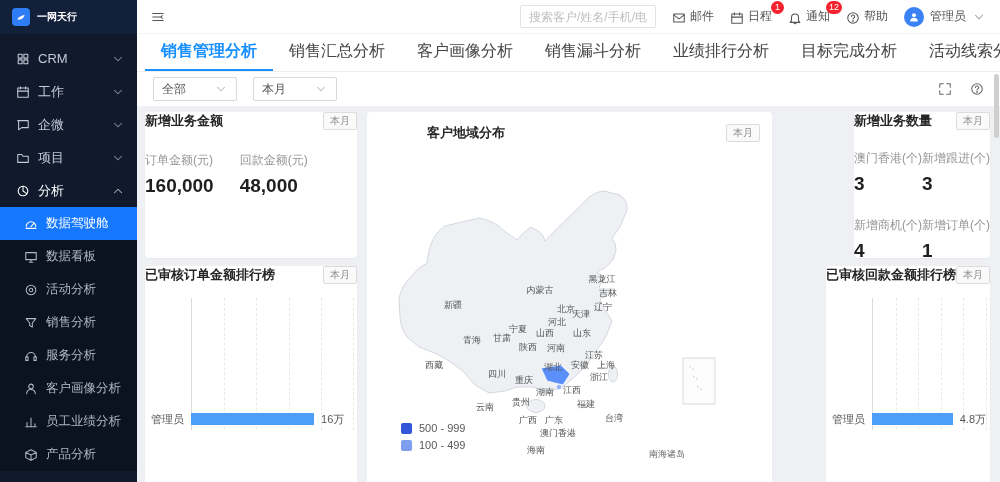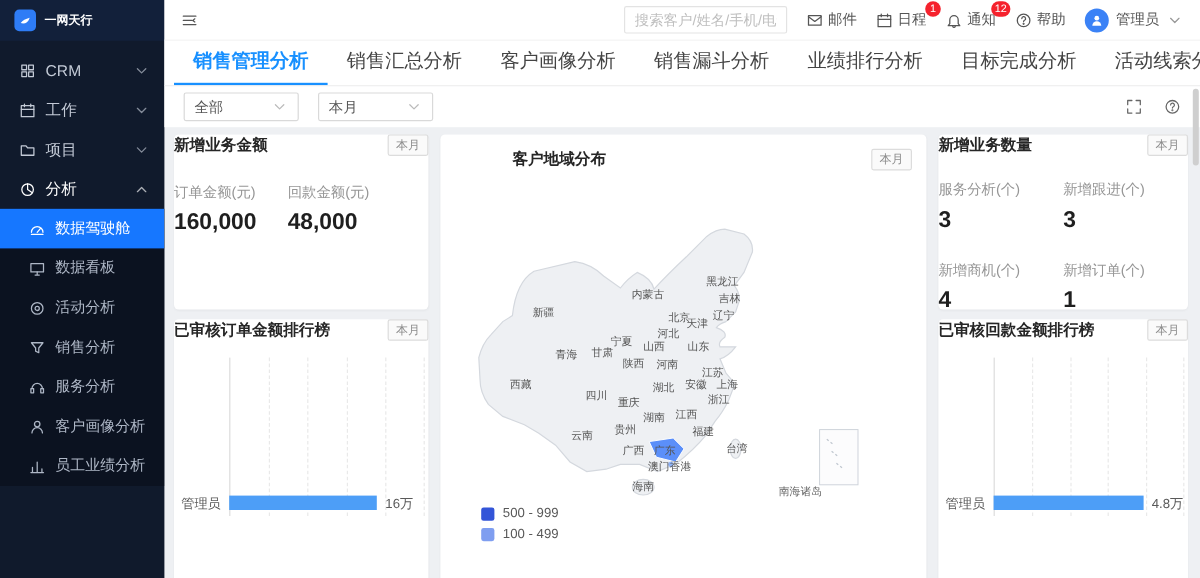--- a/index.html
+++ b/index.html
@@ -22,60 +22,60 @@
   .icon{width:14px;height:14px;flex:none;display:block;}
   .icon path,.icon rect,.icon circle,.icon ellipse,.icon line{fill:none;stroke:currentColor;stroke-width:1.2;stroke-linecap:round;stroke-linejoin:round;}
 
   
   .main{flex:1;display:flex;flex-direction:column;min-width:0;}
   .topbar{height:34px;background:#fff;display:flex;align-items:center;padding:0 14px 0 14px;gap:14px;flex:none;border-bottom:1px solid #f2f2f2;}
   .collapse-btn{color:#555;cursor:pointer;display:flex;}
   .topbar-right{margin-left:auto;display:flex;align-items:center;gap:16px;color:#555;}
   .search-box{width:136px;height:23px;border:1px solid #e3e3e3;border-radius:2px;font-size:12px;padding:0 8px;color:#333;outline:none;}
   .search-box::placeholder{color:#bfbfbf;}
-  .top-action{display:flex;align-items:center;gap:4px;cursor:pointer;position:relative;font-size:12px;color:#555;}
+  .top-action{display:flex;align-items:flex-end;gap:4px;cursor:pointer;position:relative;font-size:12px;color:#555;}
   .badge{position:absolute;top:-7px;right:-12px;background:#f5222d;color:#fff;font-size:9px;line-height:13px;min-width:13px;text-align:center;border-radius:8px;padding:0 3px;}
   .user{display:flex;align-items:center;gap:6px;cursor:pointer;}
   .avatar{width:20px;height:20px;border-radius:50%;background:#3b82f6;display:flex;align-items:center;justify-content:center;}
   .caret{font-size:9px;color:#999;}
 
   
   .tabbar{height:38px;background:#fff;display:flex;align-items:stretch;padding:0 8px;gap:0;border-bottom:1px solid #ededed;flex:none;overflow:hidden;white-space:nowrap;}
   .tab{display:flex;align-items:center;padding:0 16px;font-size:16px;color:#444;cursor:pointer;border-bottom:2px solid transparent;flex:none;}
   .tab.active{color:#1890ff;border-bottom-color:#1890ff;font-weight:bold;}
 
   
   .filterbar{height:34px;background:#fff;display:flex;align-items:center;gap:16px;padding:0 16px;flex:none;}
-  .select{width:96px;height:24px;border:1px solid #d9d9d9;border-radius:2px;display:flex;align-items:center;justify-content:space-between;padding:0 8px;color:#555;cursor:pointer;background:#fff;font-family:Liberation Serif, serif;}
+  .select{width:84px;height:24px;border:1px solid #d9d9d9;border-radius:2px;display:flex;align-items:center;justify-content:space-between;padding:0 8px;color:#555;cursor:pointer;background:#fff;font-family:Liberation Serif, serif;}
   .select .caret{color:#bbb;}
   .filter-icons{margin-left:auto;display:flex;align-items:center;gap:18px;color:#666;}
   .filter-icons .icon{cursor:pointer;}
 
   
   .content{flex:1;display:flex;gap:10px;padding:6px 10px 10px 8px;overflow:hidden;}
   .col{display:flex;flex-direction:column;gap:8px;flex:none;}
   .col-left{width:212px;}
   .col-mid{flex:1;min-width:0;}
-  .col-right{width:208px;}
+  .col-right{width:208px;align-items:flex-end;}
   .card{background:#fff;border-radius:4px;box-shadow:0 1px 2px rgba(0,0,0,.04);flex:none;}
   .card-head{display:flex;align-items:center;justify-content:space-between;}
   .card-title{font-size:13px;font-weight:bold;color:#262626;}
   .tag{font-size:10px;color:#8c8c8c;border:1px solid #dcdcdc;border-radius:2px;padding:1px 6px;background:#fafafa;}
 
   .stat-label{font-size:12px;color:#969696;margin-bottom:6px;}
   .stat-value{font-size:19px;font-weight:bold;color:#1f1f1f;}
   .amount-body{display:flex;gap:26px;margin-top:22px;}
   .count-grid{display:grid;grid-template-columns:1fr 1fr;row-gap:22px;margin-top:20px;}
 
   
   .map-card{padding:0;height:380px;display:flex;flex-direction:column;}
   .map-card .card-head{padding:12px 12px 6px;margin-left:48px;}
   .map-canvas{position:relative;height:272px;flex:none;}
   .map-canvas svg{position:absolute;left:0;top:0;}
-  .prov{position:absolute;transform:translate(-50%,-50%);font-size:9px;color:#555;white-space:nowrap;pointer-events:none;}
+  .prov{position:absolute;transform:translate(-50%,-50%);font-size:9px;color:#555;white-space:nowrap;pointer-events:none;margin-top:44px;}
   .legend{padding:2px 12px 10px 34px;display:flex;flex-direction:column;gap:5px;}
   .legend-row{display:flex;align-items:center;gap:7px;font-size:11px;color:#595959;}
   .legend-swatch{width:11px;height:11px;border-radius:2px;flex:none;}
 
   
   .rank-card{height:236px;display:flex;flex-direction:column;}
   .rank-plot{position:relative;flex:none;height:132px;margin-top:14px;padding-left:46px;}
   .rank-grid{position:absolute;left:46px;right:4px;top:0;bottom:0;border-left:1px solid #dcdcdc;}
   .gridline{position:absolute;top:0;bottom:0;border-left:1px dashed #e9e9e9;}
   .rank-row{position:absolute;left:0;right:4px;bottom:4px;height:14px;display:flex;align-items:center;}
@@ -115,20 +115,29 @@
             <rect x="2" y="3.5" width="12" height="10.5"></rect>
             <path d="M2 7h12M5 2v2.5M11 2v2.5"></path>
           </svg>
         <span>工作</span>
         <svg class="icon chev" width="10" height="10" viewBox="0 0 16 16">
             <path d="M4 6l4 4 4-4"></path>
           </svg>
       </div>
       <div class="nav-item">
         <svg class="icon" viewBox="0 0 16 16">
+            <path d="M2 3h12v8H6.5L3 13.5V3z"></path>
+          </svg>
+        <span>企微</span>
+        <svg class="icon chev" width="10" height="10" viewBox="0 0 16 16">
+            <path d="M4 6l4 4 4-4"></path>
+          </svg>
+      </div>
+      <div class="nav-item">
+        <svg class="icon" viewBox="0 0 16 16">
             <path d="M2 4h4.5l1.5 2h6v7H2V4z"></path>
           </svg>
         <span>项目</span>
         <svg class="icon chev" width="10" height="10" viewBox="0 0 16 16">
             <path d="M4 6l4 4 4-4"></path>
           </svg>
       </div>
       <div class="nav-item open">
         <svg class="icon" viewBox="0 0 16 16">
             <circle cx="8" cy="8" r="5.5"></circle>
@@ -179,20 +188,26 @@
               <circle cx="8" cy="5" r="2.6"></circle>
               <path d="M3 13.5a5 5 0 0 1 10 0"></path>
             </svg>
           <span>客户画像分析</span>
         </div>
         <div class="sub-item">
           <svg class="icon" viewBox="0 0 16 16">
               <path d="M3.5 13V8.5M8 13V3.5M12.5 13V10M2 13.5h12"></path>
             </svg>
           <span>员工业绩分析</span>
+        </div>
+        <div class="sub-item">
+          <svg class="icon" viewBox="0 0 16 16">
+              <path d="M8 2l6 3v6l-6 3-6-3V5l6-3zM2 5l6 3 6-3M8 8v6"></path>
+            </svg>
+          <span>产品分析</span>
         </div>
       </div>
     </nav>
   </aside>
 
   <div class="main">
 
     <header class="topbar">
       <span class="collapse-btn">
         <svg class="icon" width="16" height="16" viewBox="0 0 16 16">
@@ -393,21 +408,21 @@
       </div>
 
       <div class="col col-right">
         <div class="card" style="height:146px">
           <div class="card-head">
             <span class="card-title">新增业务数量</span>
             <span class="tag">本月</span>
           </div>
           <div class="count-grid">
             <div>
-              <div class="stat-label">服务分析(个)</div>
+              <div class="stat-label">澳门香港(个)</div>
               <div class="stat-value">3</div>
             </div>
             <div>
               <div class="stat-label">新增跟进(个)</div>
               <div class="stat-value">3</div>
             </div>
             <div>
               <div class="stat-label">新增商机(个)</div>
               <div class="stat-value">4</div>
             </div>

